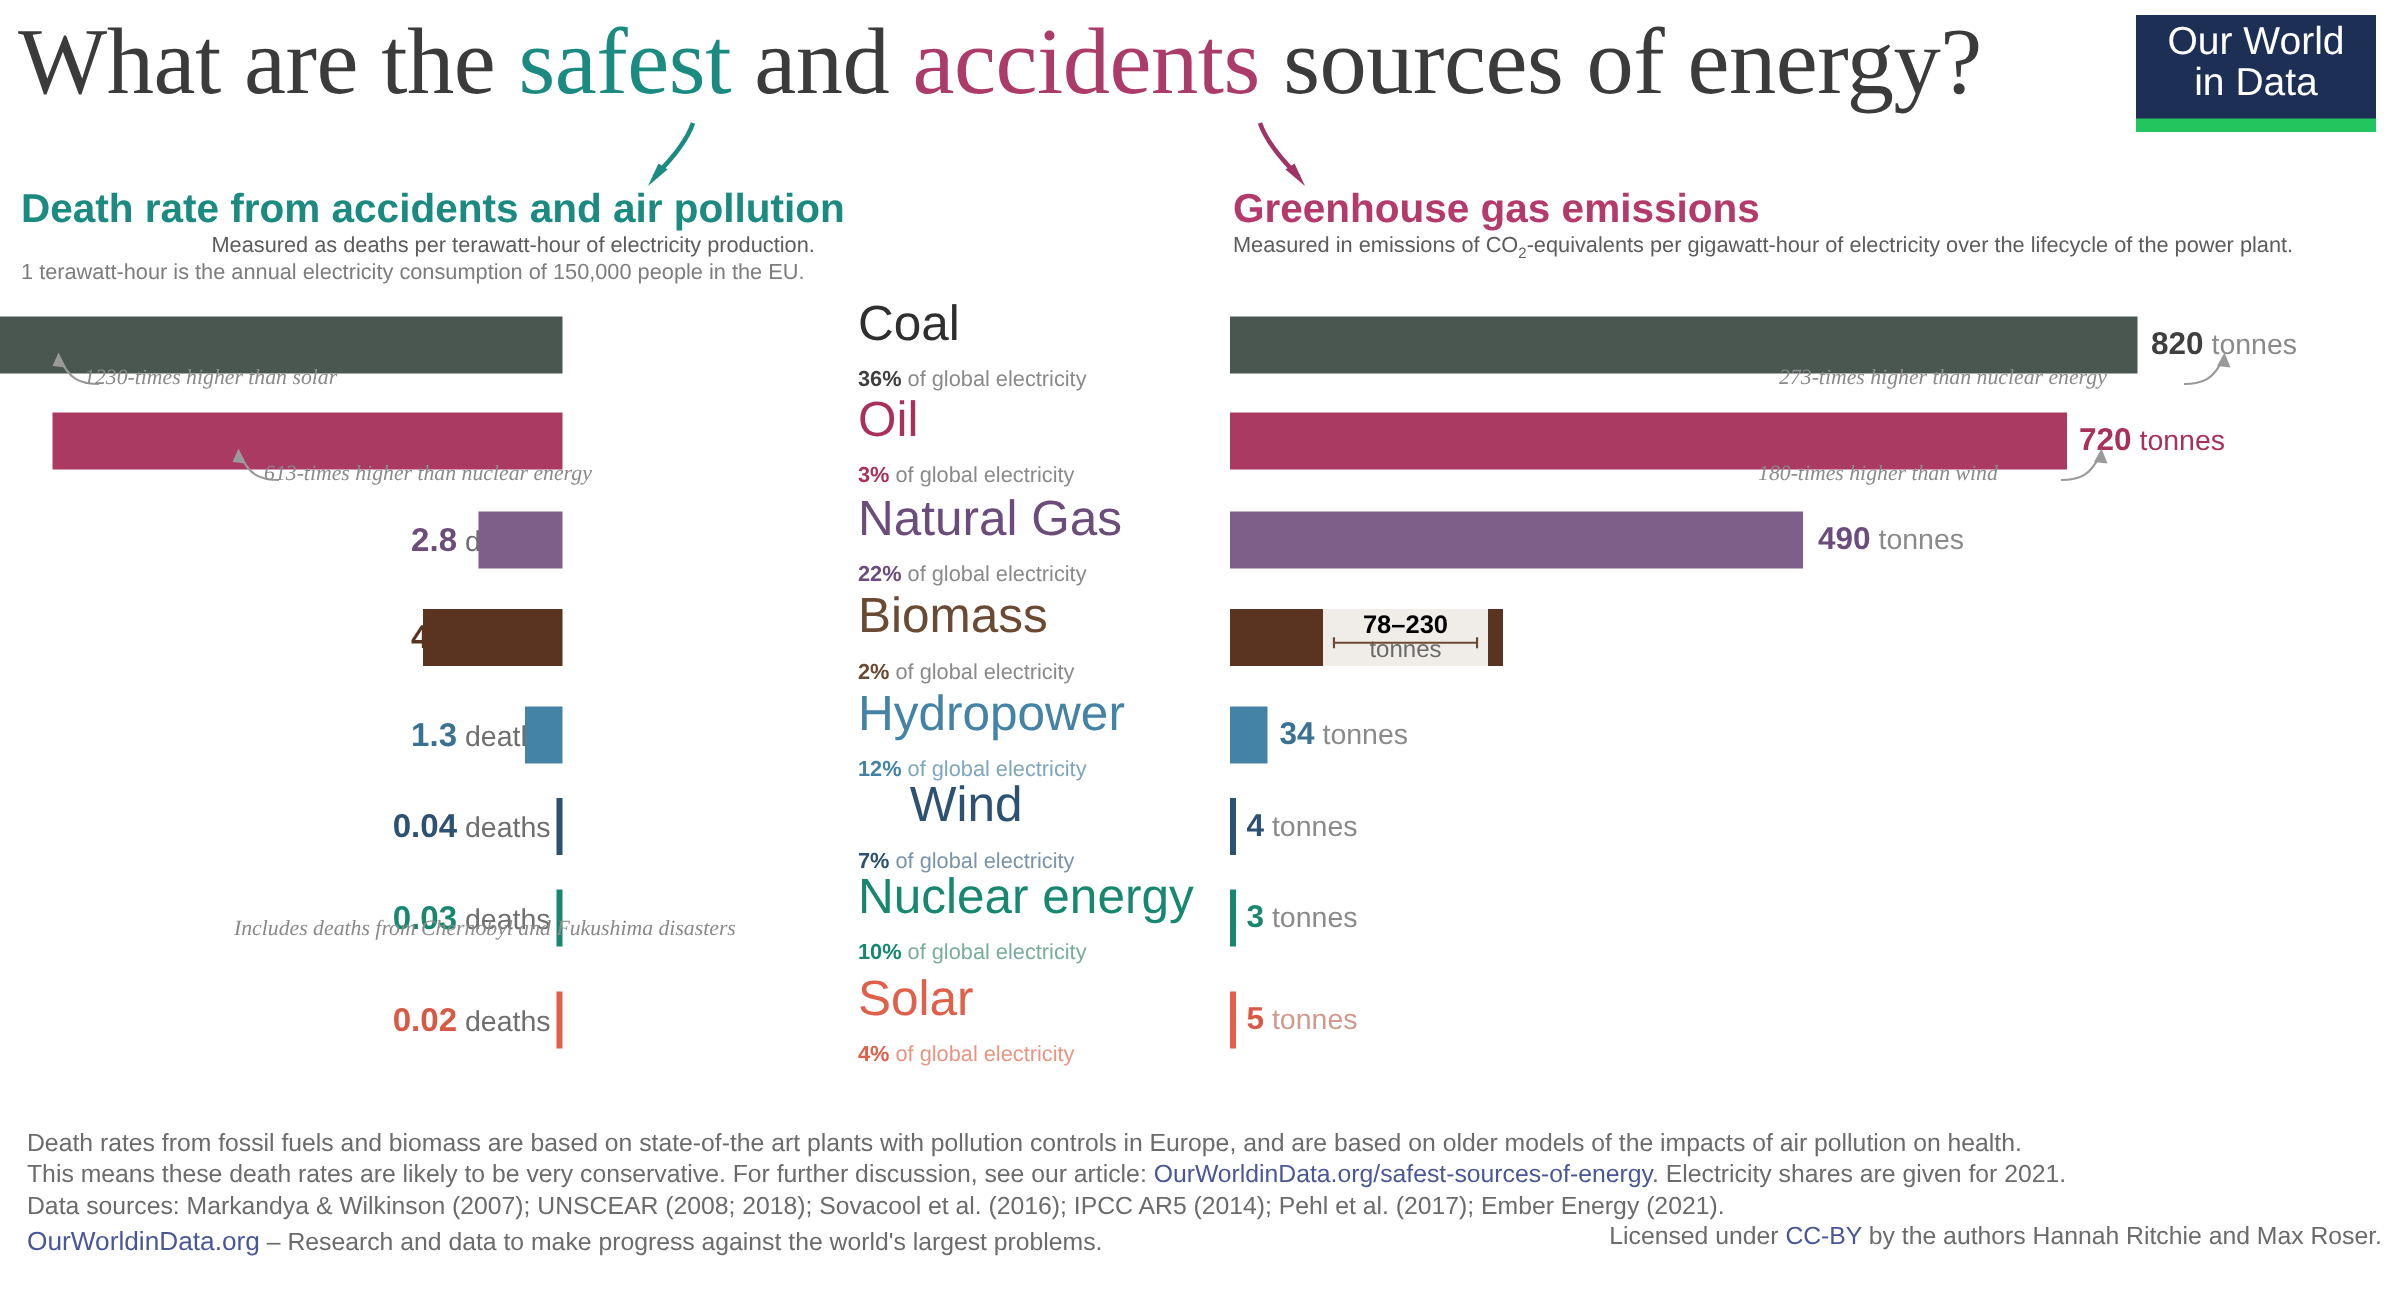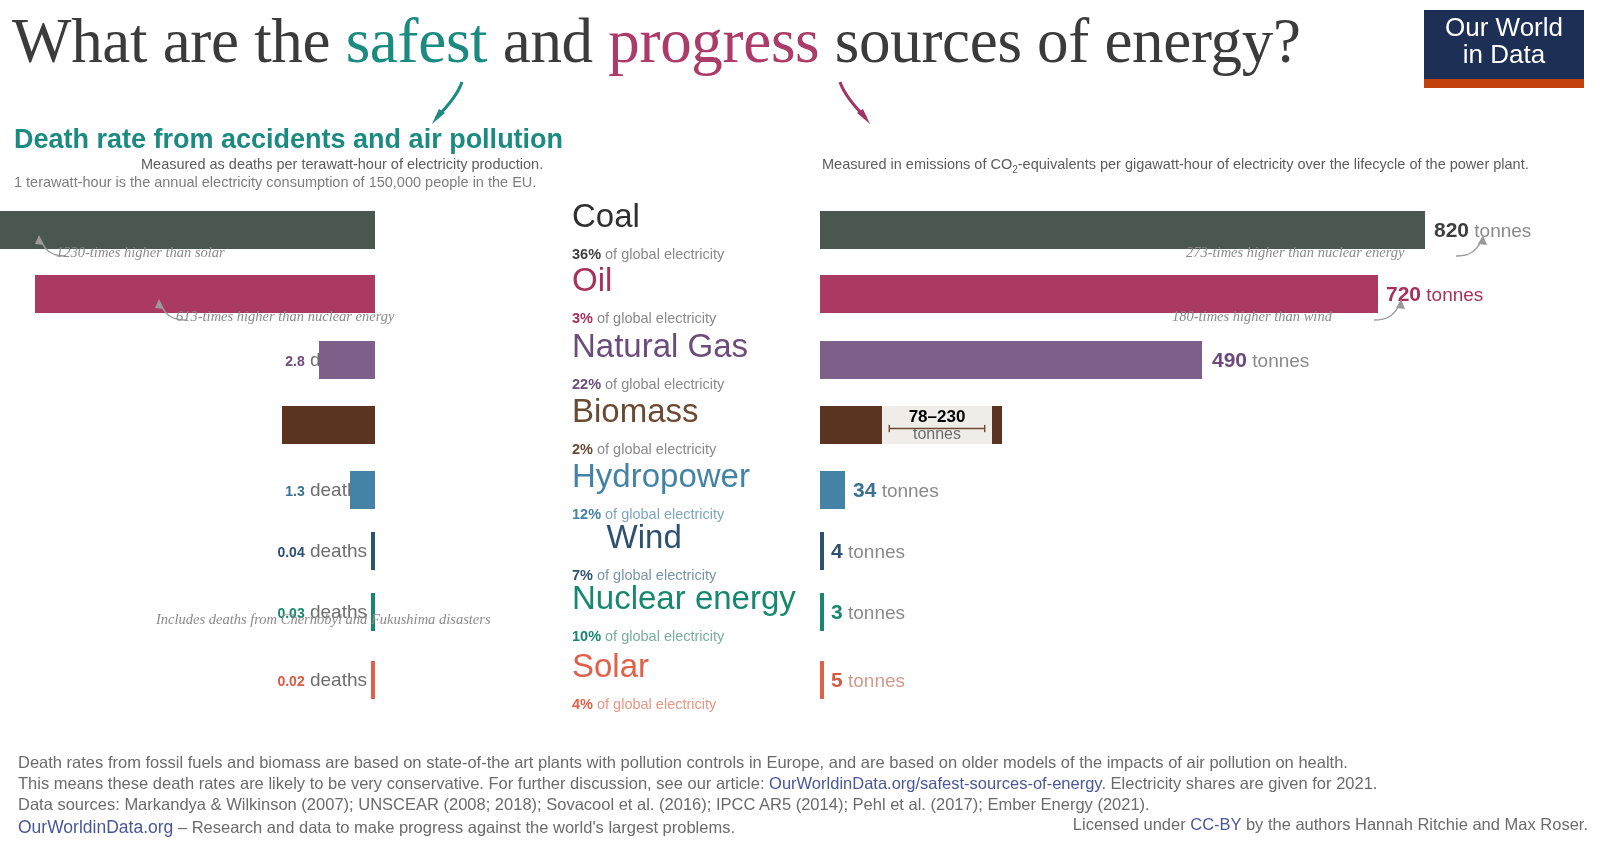--- a/index.html
+++ b/index.html
@@ -18,21 +18,21 @@
     font-size: 63px; line-height: 1.05;
     color: #3b3b3b; white-space: nowrap; letter-spacing: -0.3px;
   }
   .hl-safest  { color: #1b8a80; }
   .hl-cleanest{ color: #ab3b68; }
 
   .owid-logo {
     position: absolute; left: 1424px; top: 10px;
     width: 160px; height: 78px;
     background: #1d2f54;
-    border-bottom: 9px solid #c2410c;
+    border-bottom: 9px solid #22c55e;
     color: #fff; text-align: center;
     font-size: 26px; line-height: 1.03; font-weight: 400;
     padding-top: 4px;
   }
   .owid-logo div { white-space: nowrap; }
 
   
   .sec-title {
     position: absolute; font-size: 27px; font-weight: 700; white-space: nowrap;
   }
@@ -56,21 +56,21 @@
 
   
   .lbar {
     position: absolute; top: 50%; transform: translateY(-50%);
     height: 38px; right: 1035px; 
   }
   .lval {
     position: absolute; top: 50%; transform: translateY(-50%);
     right: 1043px; white-space: nowrap; font-size: 19px; color: #6e6e6e;
   }
-  .lval b { font-size: 14px; }
+  .lval b { font-size: 22px; }
 
   .lnote {
     position: absolute; white-space: nowrap;
     font-family: "Liberation Serif", serif; font-style: italic;
     font-size: 14.5px; color: #8a8a8a;
   }
 
   
   .namewrap { position: absolute; left: 572px; top: 50%; transform: translateY(-50%); }
   .ename { font-size: 33px; line-height: 1.0; white-space: nowrap; font-weight: 400; }
@@ -111,32 +111,33 @@
   .flink { color: #4a5797; }
   .fbrand { font-size: 17.5px; color: #4a5797; }
   .fcredit { position: absolute; right: 0; top: 63px; font-size: 16.5px; color:#6b6b6b; white-space: nowrap;}
 </style>
 </head>
 <body>
 
 <div id="root">
 
   <div class="headline">
-    <span>What are the </span><span class="hl-safest">safest</span><span> and </span><span class="hl-cleanest">progress</span><span> sources of energy?</span>
+    <span>What are the </span><span class="hl-safest">safest</span><span> and </span><span class="hl-cleanest">accidents</span><span> sources of energy?</span>
   </div>
 
   <div class="owid-logo">
     <div>Our World</div>
     <div>in Data</div>
   </div>
 
   <div class="sec-title left">Death rate from accidents and air pollution</div>
   <div class="sec-sub l1">Measured as deaths per terawatt-hour of electricity production.</div>
   <div class="sec-sub l2">1 terawatt-hour is the annual electricity consumption of 150,000 people in the EU.</div>
 
+  <div class="sec-title right">Greenhouse gas emissions</div>
   <div class="sec-sub r1"><span>Measured in emissions of CO</span><sub>2</sub><span>-equivalents per gigawatt-hour of electricity over the lifecycle of the power plant.</span></div>
 
   <svg class="arrow" style="left:414px; top:78px;" width="60" height="48" viewBox="0 0 60 48">
     <path d="M48 4 C 44 16, 34 28, 22 40" stroke="#1b8a80" stroke-width="3" fill="none"></path>
     <path d="M18 46 L 31 35 L 25 31 Z" fill="#1b8a80"></path>
   </svg>
   <svg class="arrow" style="left:830px; top:78px;" width="60" height="48" viewBox="0 0 60 48">
     <path d="M10 4 C 14 16, 24 28, 36 40" stroke="#9e3566" stroke-width="3" fill="none"></path>
     <path d="M40 46 L 27 35 L 33 31 Z" fill="#9e3566"></path>
   </svg>

